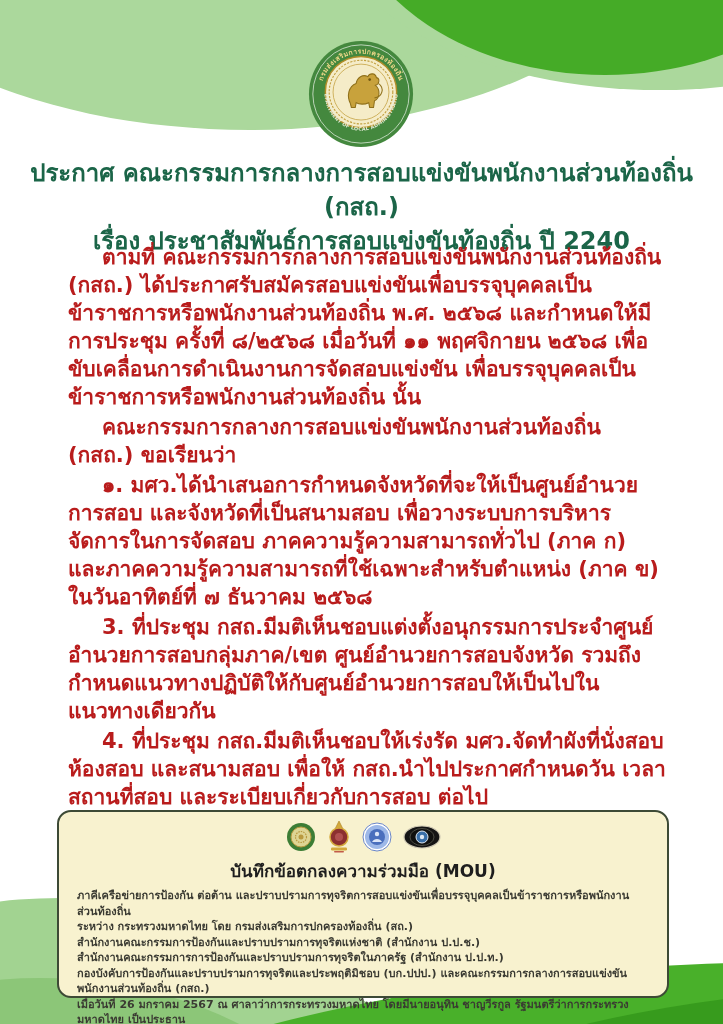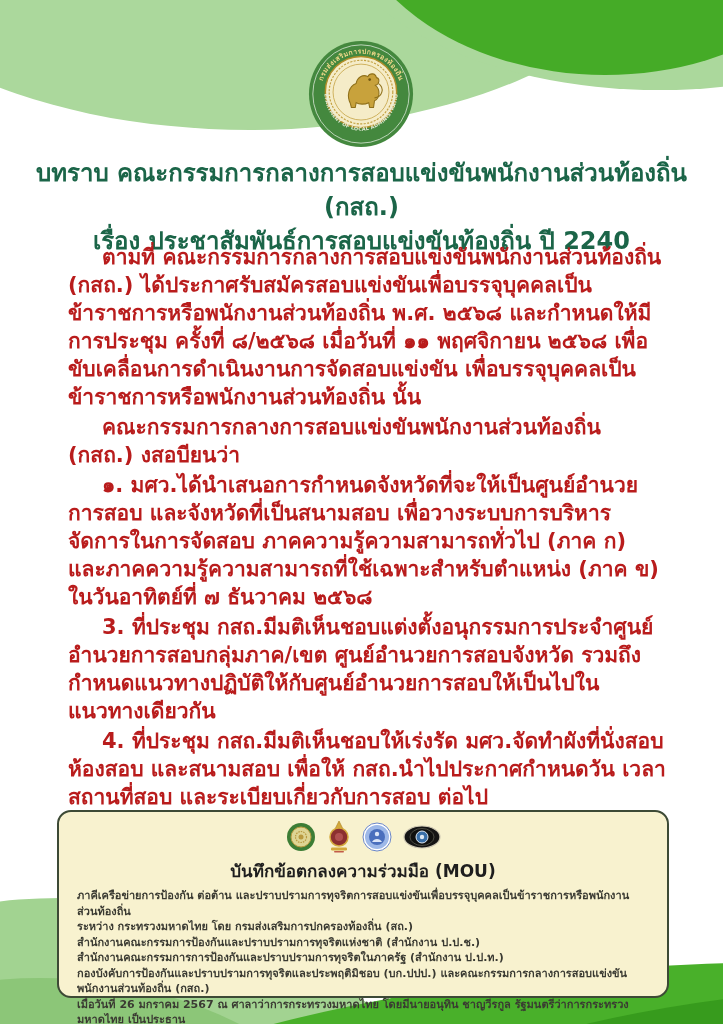--- a/index.html
+++ b/index.html
@@ -88,27 +88,27 @@
       <text font-size="7" font-weight="bold" fill="#f0d98a" letter-spacing="0.5">
         <textPath href="#arcTop" startOffset="50%" text-anchor="middle">กรมส่งเสริมการปกครองท้องถิ่น</textPath>
       </text>
       <text font-size="5" font-weight="bold" fill="#e8edda" letter-spacing="0.3">
         <textPath href="#arcBottom" startOffset="50%" text-anchor="middle">DEPARTMENT OF LOCAL ADMINISTRATION</textPath>
       </text>
     </svg>
   </div>
 
   <div class="title-block">
-    <div>บทราบ คณะกรรมการกลางการสอบแข่งขันพนักงานส่วนท้องถิ่น (กสถ.)</div>
+    <div>ประกาศ คณะกรรมการกลางการสอบแข่งขันพนักงานส่วนท้องถิ่น (กสถ.)</div>
     <div>เรื่อง ประชาสัมพันธ์การสอบแข่งขันท้องถิ่น ปี 2240</div>
   </div>
 
   <div class="body-block">
     <p>ตามที่ คณะกรรมการกลางการสอบแข่งขันพนักงานส่วนท้องถิ่น (กสถ.) ได้ประกาศรับสมัครสอบแข่งขันเพื่อบรรจุบุคคลเป็นข้าราชการหรือพนักงานส่วนท้องถิ่น พ.ศ. ๒๕๖๘ และกำหนดให้มีการประชุม ครั้งที่ ๘/๒๕๖๘ เมื่อวันที่ ๑๑ พฤศจิกายน ๒๕๖๘ เพื่อขับเคลื่อนการดำเนินงานการจัดสอบแข่งขัน เพื่อบรรจุบุคคลเป็นข้าราชการหรือพนักงานส่วนท้องถิ่น นั้น</p>
-    <p>คณะกรรมการกลางการสอบแข่งขันพนักงานส่วนท้องถิ่น (กสถ.) งสอบียนว่า</p>
+    <p>คณะกรรมการกลางการสอบแข่งขันพนักงานส่วนท้องถิ่น (กสถ.) ขอเรียนว่า</p>
     <p>๑. มศว.ได้นำเสนอการกำหนดจังหวัดที่จะให้เป็นศูนย์อำนวยการสอบ และจังหวัดที่เป็นสนามสอบ เพื่อวางระบบการบริหารจัดการในการจัดสอบ ภาคความรู้ความสามารถทั่วไป (ภาค ก) และภาคความรู้ความสามารถที่ใช้เฉพาะสำหรับตำแหน่ง (ภาค ข) ในวันอาทิตย์ที่ ๗ ธันวาคม ๒๕๖๘</p>
     <p>3. ที่ประชุม กสถ.มีมติเห็นชอบแต่งตั้งอนุกรรมการประจำศูนย์อำนวยการสอบกลุ่มภาค/เขต ศูนย์อำนวยการสอบจังหวัด รวมถึงกำหนดแนวทางปฏิบัติให้กับศูนย์อำนวยการสอบให้เป็นไปในแนวทางเดียวกัน</p>
     <p>4. ที่ประชุม กสถ.มีมติเห็นชอบให้เร่งรัด มศว.จัดทำผังที่นั่งสอบ ห้องสอบ และสนามสอบ เพื่อให้ กสถ.นำไปประกาศกำหนดวัน เวลา สถานที่สอบ และระเบียบเกี่ยวกับการสอบ ต่อไป</p>
     <p class="closing">จึงประชาสัมพันธ์ให้ผู้สมัครสอบ และประชาชนทั่วไปได้รับทราบ</p>
     <p class="date-line">๑๓ พฤศจิกายน ๒๕๖๘</p>
   </div>
 
   <div class="mou-box">
     <div class="mou-logos">
       <svg width="32" height="32" viewBox="0 0 32 32">

